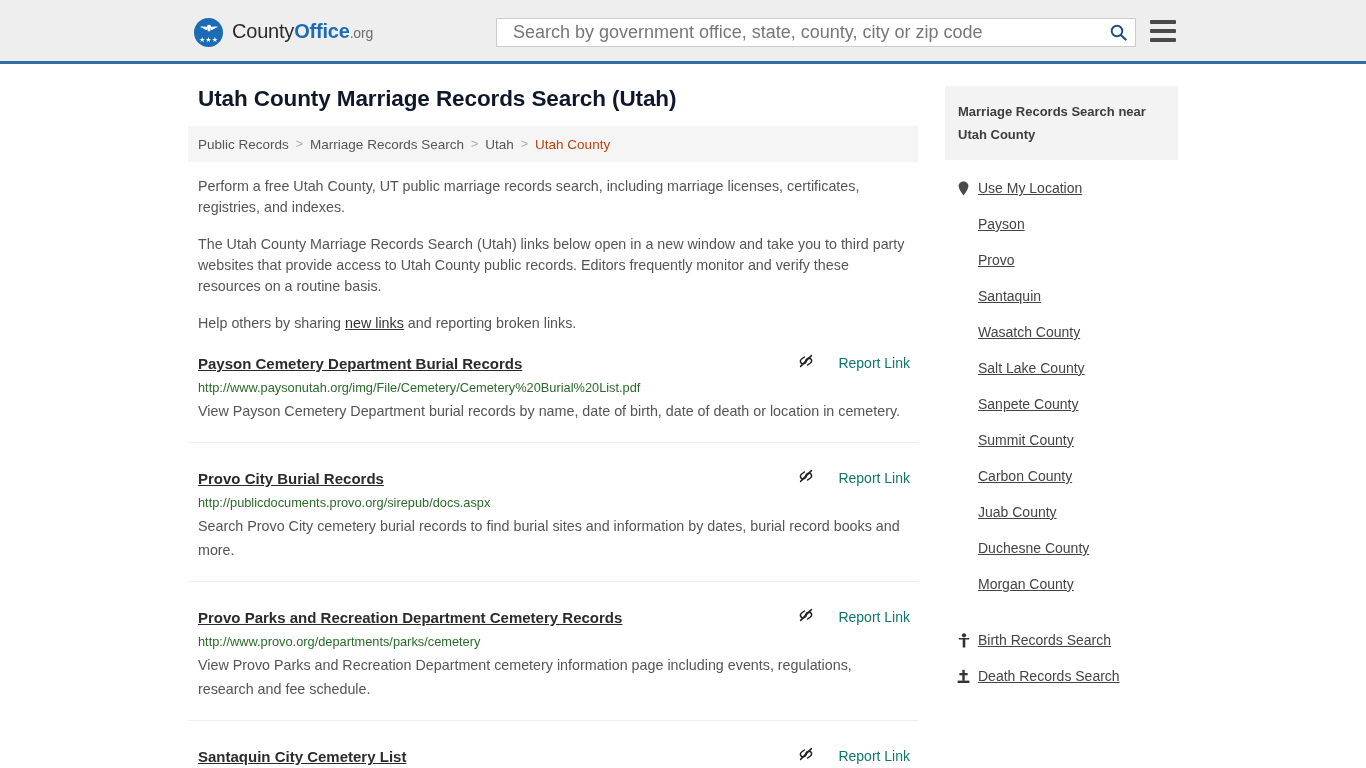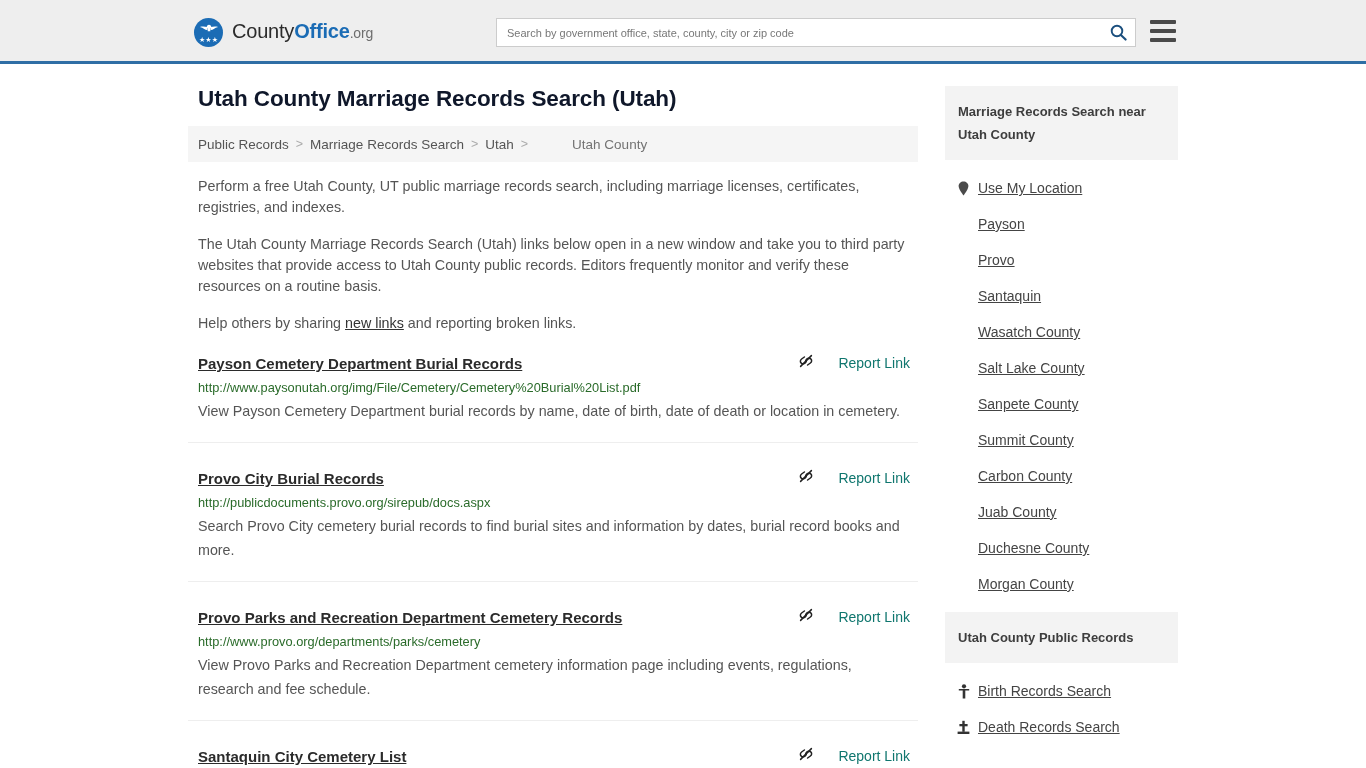--- a/index.html
+++ b/index.html
@@ -73,23 +73,23 @@
     background: #ffffff;
     border: 1px solid #cccccc;
     display: flex;
     align-items: center;
   }
   .search-input {
     border: 0; outline: 0;
     background: transparent;
     flex: 1 1 auto;
     height: 27px;
-    padding: 0 8px 0 10px;
+    padding: 0 8px 0 16px;
     font-family: "Liberation Sans", sans-serif;
-    font-size: 11px;
+    font-size: 18px;
     color: #6d28d9;
   }
   .search-input::placeholder { color: #777777; opacity: 1; }
   .search-btn {
     border: 0; background: transparent;
     width: 34px; height: 27px;
     display: flex; align-items: center; justify-content: center;
     cursor: pointer; padding: 0;
   }
   .hamburger {
@@ -144,21 +144,21 @@
   }
   .breadcrumb a {
     color: #555555;
     text-decoration: none;
   }
   .breadcrumb .sep {
     color: #aaaaaa;
     margin: 0 7px;
     font-size: 12.5px;
   }
-  .breadcrumb .current { color: #737373; margin-left: 37px; }
+  .breadcrumb .current { color: #c2410c; }
 
   .intro p {
     margin: 0 0 16px 10px;
     font-size: 14.3px;
     line-height: 21px;
     color: #555555;
     max-width: 710px;
   }
   .intro a {
     color: #333333;
@@ -422,21 +422,20 @@
               <span class="side-icon"></span>
               <a href="#">Duchesne County</a>
             </div>
             <div class="side-item">
               <span class="side-icon"></span>
               <a href="#">Morgan County</a>
             </div>
           </div>
         </div>
         <div class="side-card">
-          <div class="side-head">Utah County Public Records</div>
           <div class="side-list">
             <div class="side-item">
               <span class="side-icon">
                 <svg width="12" height="15" viewBox="0 0 12 15">
                   <circle cx="6" cy="2.3" r="2.1" fill="#333"></circle>
                   <path d="M0.8 5.0 L11.2 5.0 L11.2 6.4 L7.3 6.4 L7.3 14.4 L4.7 14.4 L4.7 6.4 L0.8 6.4 Z" fill="#333"></path>
                 </svg>
               </span>
               <a href="#">Birth Records Search</a>
             </div>

